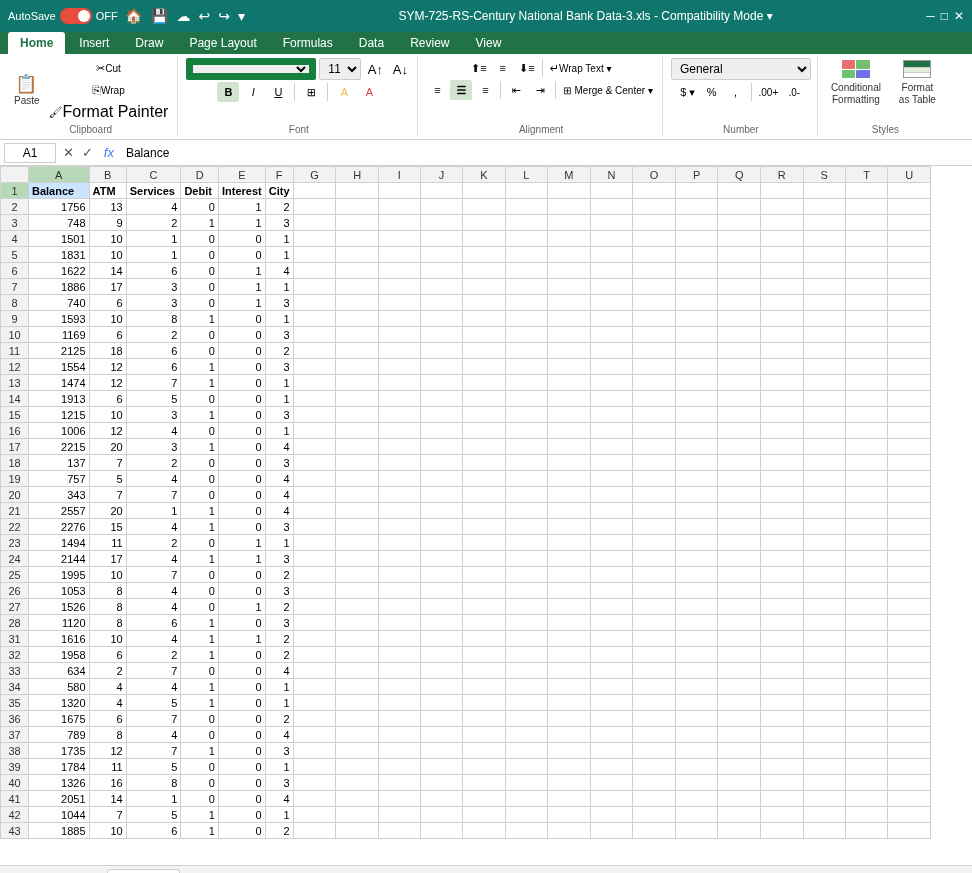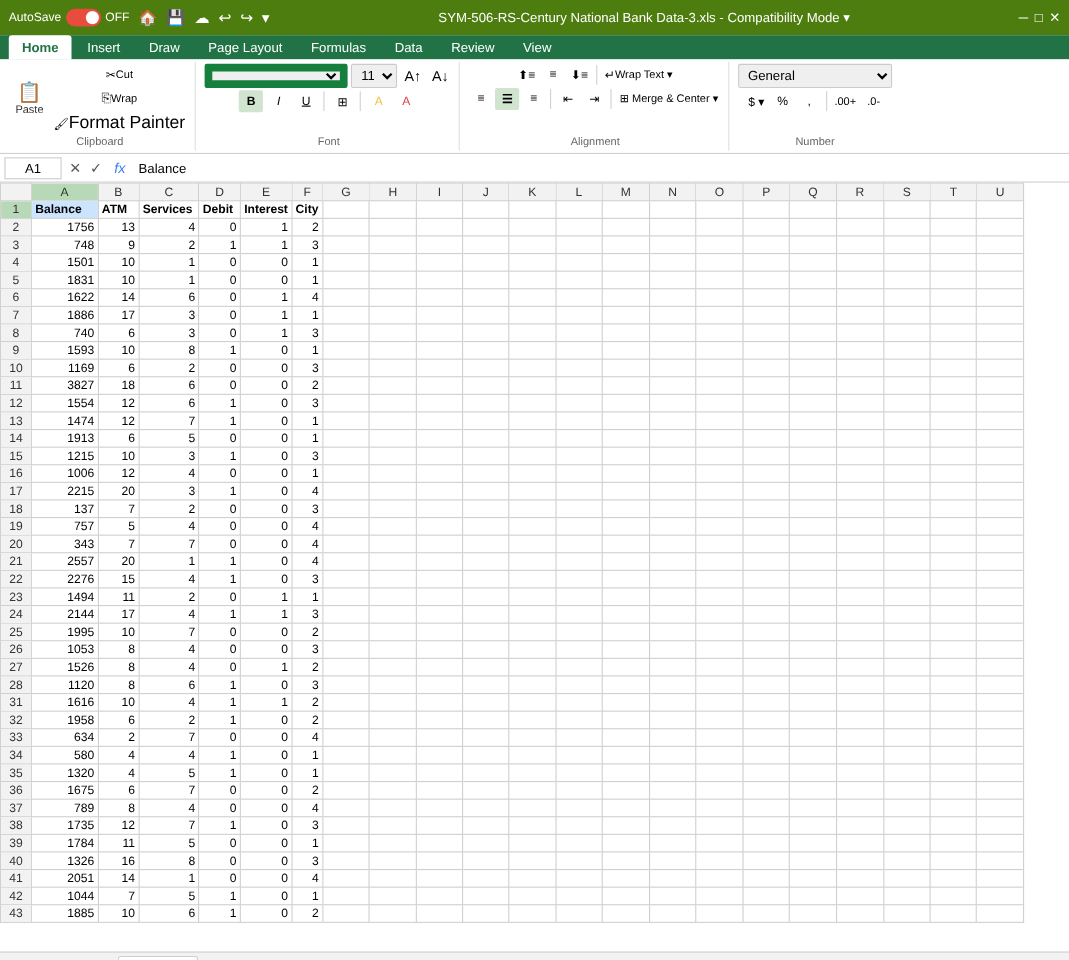--- a/index.html
+++ b/index.html
@@ -1,20 +1,20 @@
 <!DOCTYPE html>
 <html><head>
   <meta charset="utf-8">
   <style>
     * { box-sizing: border-box; margin: 0; padding: 0; }
     body { font-family: 'Segoe UI', Arial, sans-serif; font-size: 12px; background: #fff; overflow: hidden; }
 
     
     .title-bar {
-      background: #4d7c0f;
+      background: #0f766e;
       color: #fff;
       height: 32px;
       display: flex;
       align-items: center;
       justify-content: space-between;
       padding: 0 8px;
       font-size: 12px;
     }
     .title-bar-left { display: flex; align-items: center; gap: 8px; }
     .title-bar-center { flex: 1; text-align: center; font-size: 12px; }
@@ -217,21 +217,21 @@
       <span>OFF</span>
     </div>
     <span class="title-bar-icon">🏠</span>
     <span class="title-bar-icon">💾</span>
     <span class="title-bar-icon">☁</span>
     <span class="title-bar-icon">↩</span>
     <span class="title-bar-icon">↪</span>
     <span class="title-bar-icon">▾</span>
   </div>
   <div class="title-bar-center">
-    <span>SYM-506-RS-Century National Bank Data-3.xls</span>
+    <span>SYM-725-RS-Century National Bank Data-3.xls</span>
     <span> - </span>
     <span>Compatibility Mode</span>
     <span> ▾</span>
   </div>
   <div class="title-bar-right">
     <span style="cursor:pointer">─</span>
     <span style="cursor:pointer">□</span>
     <span style="cursor:pointer">✕</span>
   </div>
 </div>
@@ -332,20 +332,42 @@
       <div class="rb-small-btn">$ ▾</div>
       <div class="rb-small-btn">%</div>
       <div class="rb-small-btn">,</div>
       <div class="separator" style="height:18px;"></div>
       <div class="rb-small-btn" style="font-size:10px;">.00+</div>
       <div class="rb-small-btn" style="font-size:10px;">.0-</div>
     </div>
     <span class="ribbon-group-label">Number</span>
   </div>
 
+  <div class="ribbon-group">
+    <div class="ribbon-row" style="gap:4px; align-items:center; height:50px;">
+      <div class="rb-btn" style="height:50px; width:60px;">
+        <div style="display:grid;grid-template-columns:1fr 1fr;gap:1px;width:28px;height:20px;margin-bottom:2px;">
+          <div style="background:#e87070;border-radius:1px;"></div>
+          <div style="background:#70c070;border-radius:1px;"></div>
+          <div style="background:#70c070;border-radius:1px;"></div>
+          <div style="background:#7070e8;border-radius:1px;"></div>
+        </div>
+        <span class="rb-btn-label" style="text-align:center;white-space:normal;line-height:1.2;">Conditional<br>Formatting</span>
+      </div>
+      <div class="rb-btn" style="height:50px; width:55px;">
+        <div style="width:28px;height:20px;margin-bottom:2px;border:1px solid #999;overflow:hidden;">
+          <div style="background:#217346;height:6px;"></div>
+          <div style="background:#e2efda;height:5px;border-top:1px solid #ccc;"></div>
+          <div style="background:#fff;height:5px;border-top:1px solid #ccc;"></div>
+        </div>
+        <span class="rb-btn-label" style="text-align:center;white-space:normal;line-height:1.2;">Format<br>as Table</span>
+      </div>
+    </div>
+    <span class="ribbon-group-label">Styles</span>
+  </div>
 
 </div>
 
 <div class="formula-bar">
   <input class="cell-ref-box" type="text" value="A1" style="">
   <div class="formula-bar-btns">
     <span class="formula-bar-btn">✕</span>
     <span class="formula-bar-btn">✓</span>
   </div>
   <span class="fx-label"><i>fx</i></span>
@@ -642,21 +664,21 @@
             <td></td>
             <td></td>
             <td></td>
             <td></td>
             <td></td>
             <td></td>
             <td></td>
           </tr>
           <tr>
             <th class="row-header">11</th>
-            <td>3827</td>
+            <td>2125</td>
             <td>18</td>
             <td>6</td>
             <td>0</td>
             <td>0</td>
             <td>2</td>
             <td></td>
             <td></td>
             <td></td>
             <td></td>
             <td></td>

